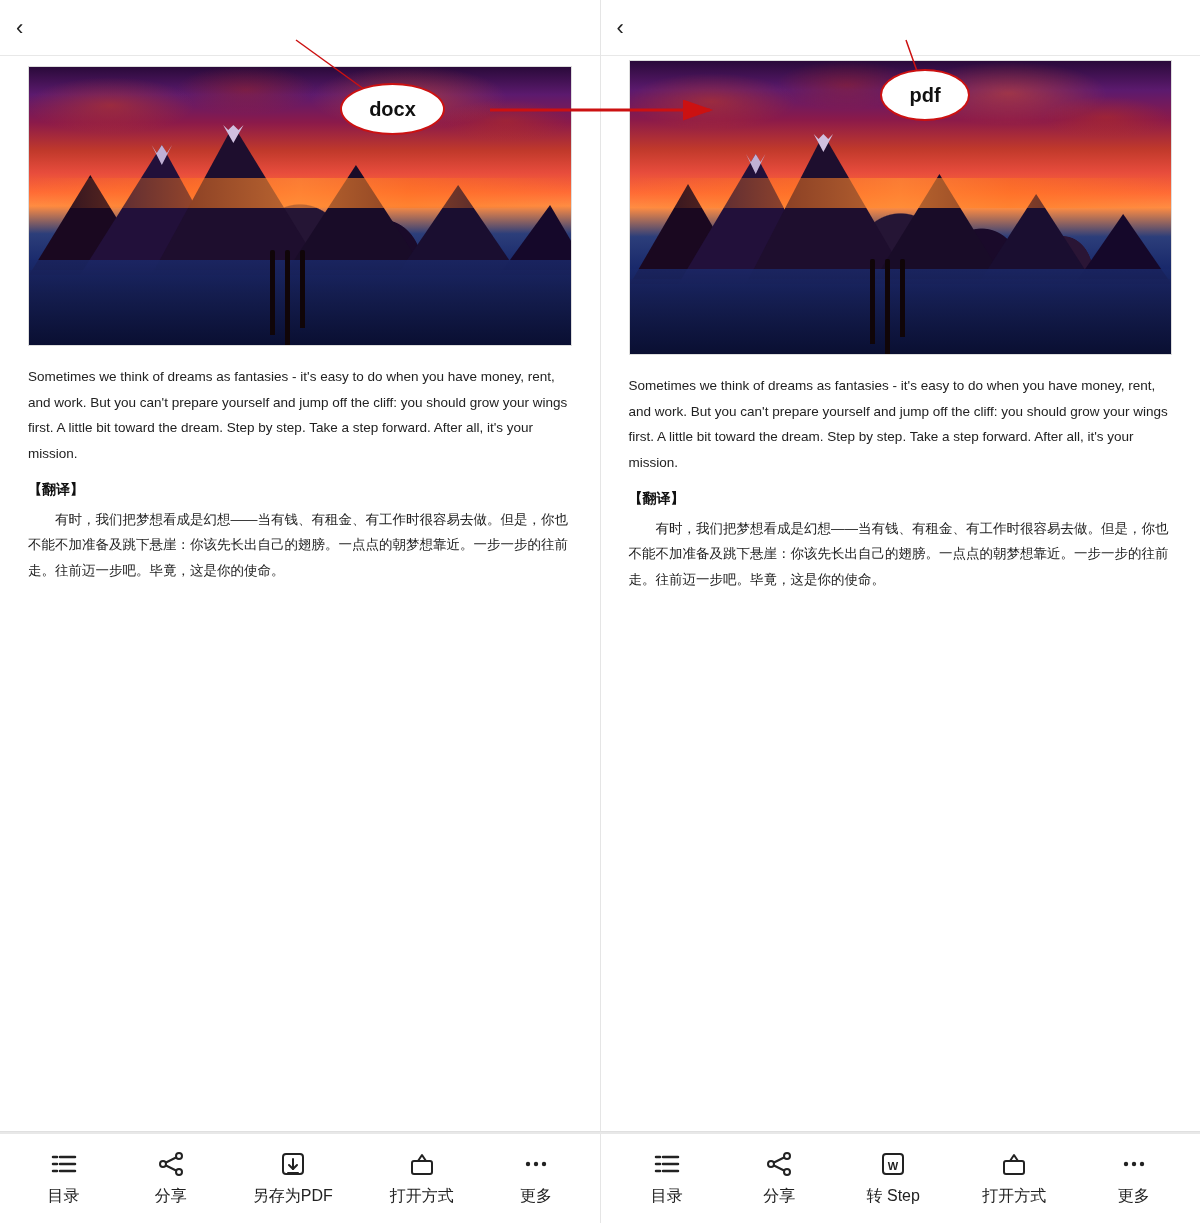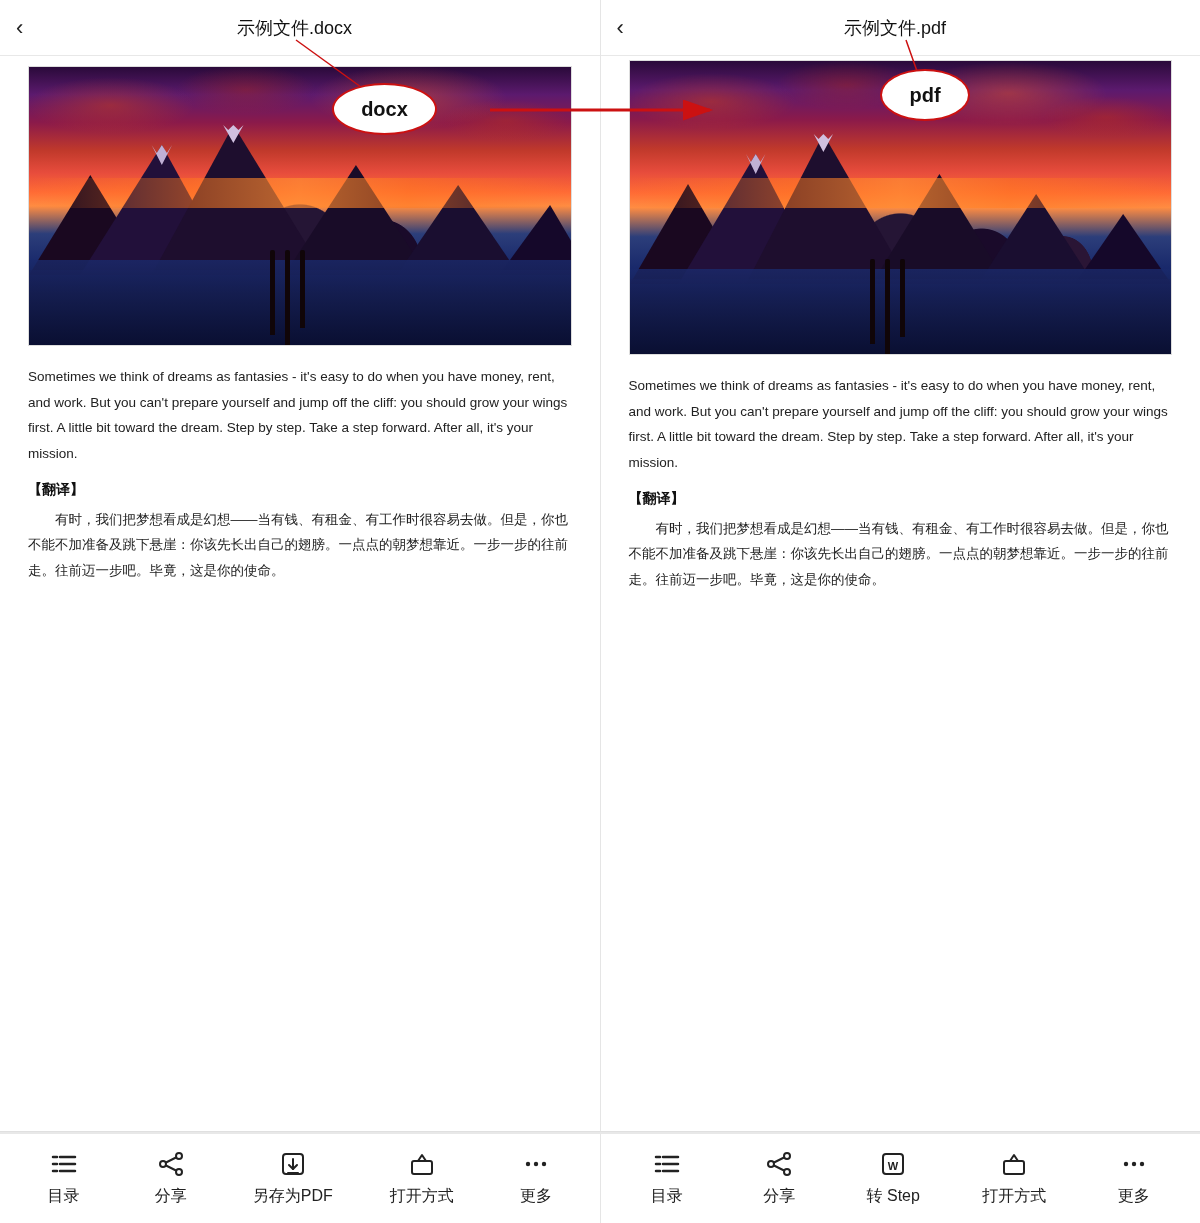--- a/index.html
+++ b/index.html
@@ -249,34 +249,33 @@
       </marker>
     </defs>
 
     <line x1="490" y1="110" x2="710" y2="110" stroke="#cc1111" stroke-width="3" marker-end="url(#arrowhead)"></line>
 
     <line x1="390" y1="108" x2="296" y2="40" stroke="#cc1111" stroke-width="1.5"></line>
 
     <line x1="930" y1="108" x2="906" y2="40" stroke="#cc1111" stroke-width="1.5"></line>
   </svg>
 
-  <div class="oval-label" style="left: 332px; top: 83px; width: 105px; height: 52px;">
+  <div class="oval-label" style="left: 340px; top: 83px; width: 105px; height: 52px;">
     <span>docx</span>
   </div>
 
   <div class="oval-label" style="left: 880px; top: 69px; width: 90px; height: 52px;">
     <span>pdf</span>
   </div>
 
   <div class="panels">
 
     <div class="panel">
       <div class="panel-header">
         <span class="back-arrow">‹</span>
-        <span class="file-title">示例文件.docx</span>
       </div>
 
       <div class="panel-content panel-left-content">
 
         <div class="doc-image">
           <div class="cloud-overlay"></div>
           <div class="doc-image-inner">
 
             <svg style="position:absolute;bottom:70px;left:0;width:100%;height:160px;" viewBox="0 0 530 160" preserveAspectRatio="none" xmlns="http://www.w3.org/2000/svg">
 
@@ -310,21 +309,20 @@
         <div>
           <p class="doc-translate-label">【翻译】</p>
           <p class="doc-translate-text">有时，我们把梦想看成是幻想——当有钱、有租金、有工作时很容易去做。但是，你也不能不加准备及跳下悬崖：你该先长出自己的翅膀。一点点的朝梦想靠近。一步一步的往前走。往前迈一步吧。毕竟，这是你的使命。</p>
         </div>
       </div>
     </div>
 
     <div class="panel panel-right">
       <div class="panel-header">
         <span class="back-arrow">‹</span>
-        <span class="file-title">示例文件.pdf</span>
       </div>
 
       <div class="panel-content panel-right-content">
 
         <div class="doc-image">
           <div class="cloud-overlay"></div>
           <div class="doc-image-inner">
             <svg style="position:absolute;bottom:70px;left:0;width:100%;height:160px;" viewBox="0 0 560 160" preserveAspectRatio="none" xmlns="http://www.w3.org/2000/svg">
               <polygon points="0,160 60,60 120,160" fill="#1a0820"></polygon>
               <polygon points="50,160 130,30 200,160" fill="#22103a"></polygon>

